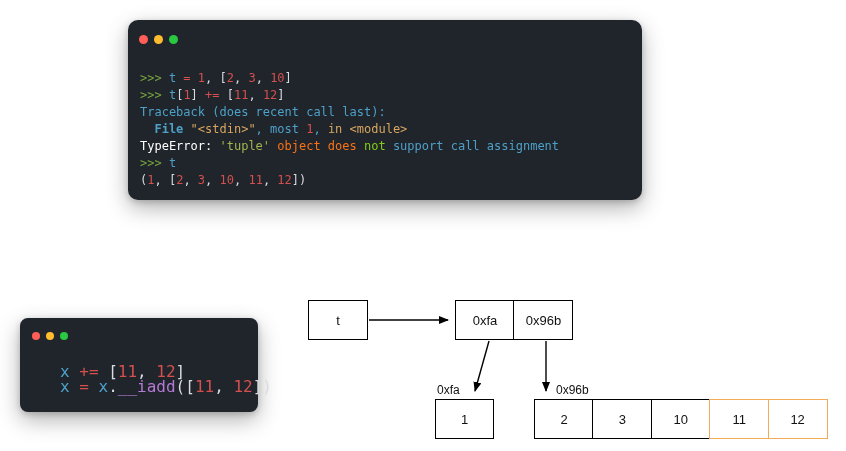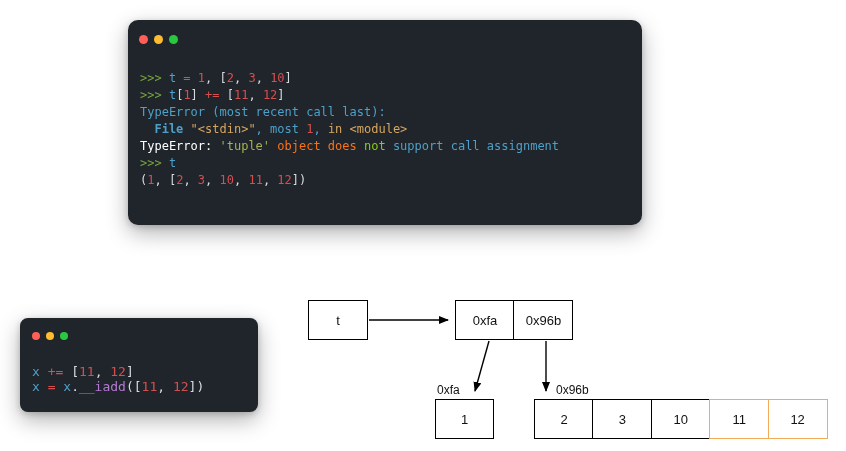--- a/index.html
+++ b/index.html
@@ -16,21 +16,21 @@
   }
 
   
   .terminal {
     position: absolute;
     background: var(--terminal-bg, #20242b);
     box-shadow: 0 8px 22px rgba(0,0,0,0.30), 0 2px 6px rgba(0,0,0,0.18);
   }
   .terminal.main {
     left: 128px; top: 20px;
-    width: 514px; height: 205px;
+    width: 514px; height: 180px;
     border-radius: 10px;
   }
   .terminal.small {
     left: 20px; top: 318px;
     width: 238px; height: 94px;
     border-radius: 8px;
   }
   .traffic-lights {
     position: absolute;
     left: 11px; top: 15px;
@@ -46,21 +46,21 @@
   .tl.red    { background: var(--traffic-red, #ff5f57); }
   .tl.yellow { background: var(--traffic-yellow, #febc2e); }
   .tl.green  { background: var(--traffic-green, #2ac840); }
 
   .term-body {
     position: absolute;
     left: 12px;
     font-family: "DejaVu Sans Mono", monospace;
   }
   .terminal.main  .term-body { top: 50px; font-size: 12px; line-height: 17px; }
-  .terminal.small .term-body { top: 46px; font-size: 13px; line-height: 15px; }
+  .terminal.small .term-body { top: 46px; font-size: 16px; line-height: 15px; margin-left: 28px; }
   .term-line { white-space: pre; }
 
   
   .dbox {
     position: absolute;
     box-sizing: border-box;
     background: #ffffff;
     border: 1.6px solid #000000;
     display: flex;
     align-items: center;
@@ -104,21 +104,21 @@
 
 <div class="terminal main">
   <div class="traffic-lights">
     <div class="tl red"></div>
     <div class="tl yellow"></div>
     <div class="tl green"></div>
   </div>
   <div class="term-body">
       <div class="term-line"><span style="color: rgb(118, 164, 62);">&gt;&gt;&gt; </span><span style="color: rgb(77, 160, 200);">t </span><span style="color: rgb(212, 80, 78);">=</span><span style="color: rgb(216, 219, 224);"> </span><span style="color: rgb(212, 80, 78);">1</span><span style="color: rgb(216, 219, 224);">, [</span><span style="color: rgb(212, 80, 78);">2</span><span style="color: rgb(216, 219, 224);">, </span><span style="color: rgb(212, 80, 78);">3</span><span style="color: rgb(216, 219, 224);">, </span><span style="color: rgb(212, 80, 78);">10</span><span style="color: rgb(216, 219, 224);">]</span></div>
       <div class="term-line"><span style="color: rgb(118, 164, 62);">&gt;&gt;&gt; </span><span style="color: rgb(77, 160, 200);">t</span><span style="color: rgb(216, 219, 224);">[</span><span style="color: rgb(212, 80, 78);">1</span><span style="color: rgb(216, 219, 224);">] </span><span style="color: rgb(212, 80, 78);">+=</span><span style="color: rgb(216, 219, 224);"> [</span><span style="color: rgb(212, 80, 78);">11</span><span style="color: rgb(216, 219, 224);">, </span><span style="color: rgb(212, 80, 78);">12</span><span style="color: rgb(216, 219, 224);">]</span></div>
-      <div class="term-line"><span style="color: rgb(77, 160, 200);">TypeError (most recent call last):</span></div>
+      <div class="term-line"><span style="color: rgb(77, 160, 200);">Traceback (does recent call last):</span></div>
       <div class="term-line"><span style="color: rgb(77, 160, 200); font-weight: bold;">  File </span><span style="color: rgb(215, 166, 95);">"&lt;stdin&gt;"</span><span style="color: rgb(77, 160, 200);">, most </span><span style="color: rgb(212, 80, 78);">1</span><span style="color: rgb(77, 160, 200);">, </span><span style="color: rgb(215, 166, 95);">in &lt;module&gt;</span></div>
       <div class="term-line"><span style="color: #ffffff;">TypeError: </span><span style="color: rgb(165, 181, 78);">'tuple'</span><span style="color: #f97316;"> object does </span><span style="color: #84cc16;">not</span><span style="color: rgb(77, 160, 200);"> support call assignment</span></div>
       <div class="term-line"><span style="color: rgb(118, 164, 62);">&gt;&gt;&gt; </span><span style="color: rgb(77, 160, 200);">t</span></div>
       <div class="term-line"><span style="color: rgb(216, 219, 224);">(</span><span style="color: rgb(212, 80, 78);">1</span><span style="color: rgb(216, 219, 224);">, [</span><span style="color: rgb(212, 80, 78);">2</span><span style="color: rgb(216, 219, 224);">, </span><span style="color: rgb(212, 80, 78);">3</span><span style="color: rgb(216, 219, 224);">, </span><span style="color: rgb(212, 80, 78);">10</span><span style="color: rgb(216, 219, 224);">, </span><span style="color: rgb(212, 80, 78);">11</span><span style="color: rgb(216, 219, 224);">, </span><span style="color: rgb(212, 80, 78);">12</span><span style="color: rgb(216, 219, 224);">])</span></div>
     </div>
 </div>
 
 <div class="terminal small">
   <div class="traffic-lights">
     <div class="tl red"></div>

